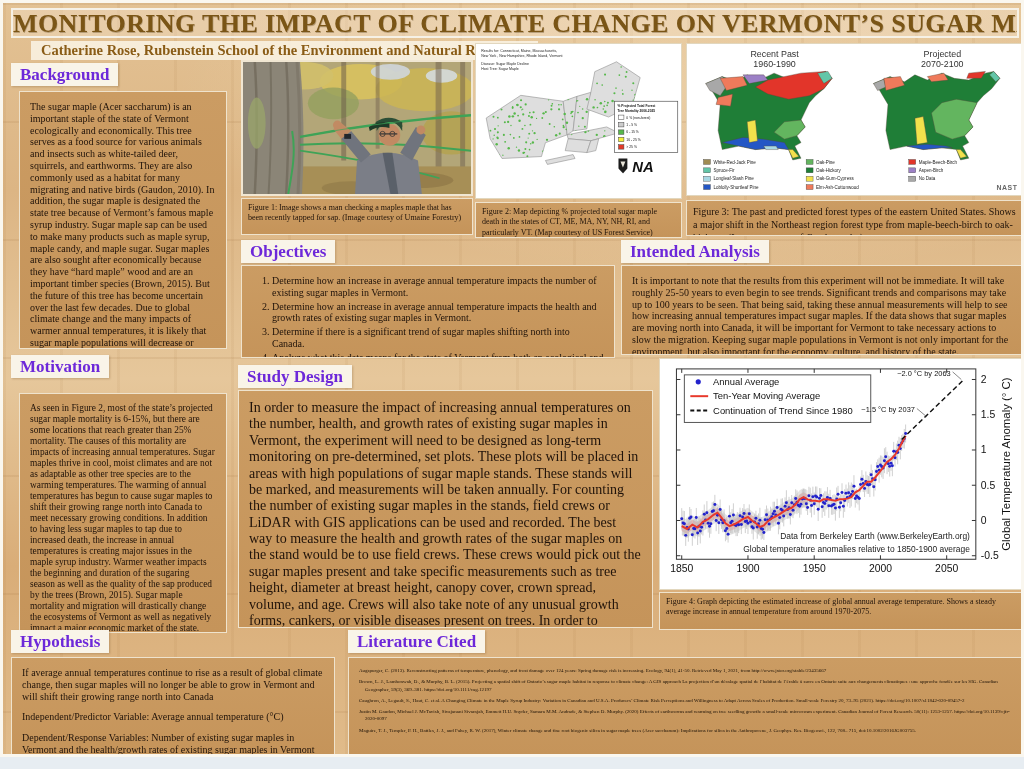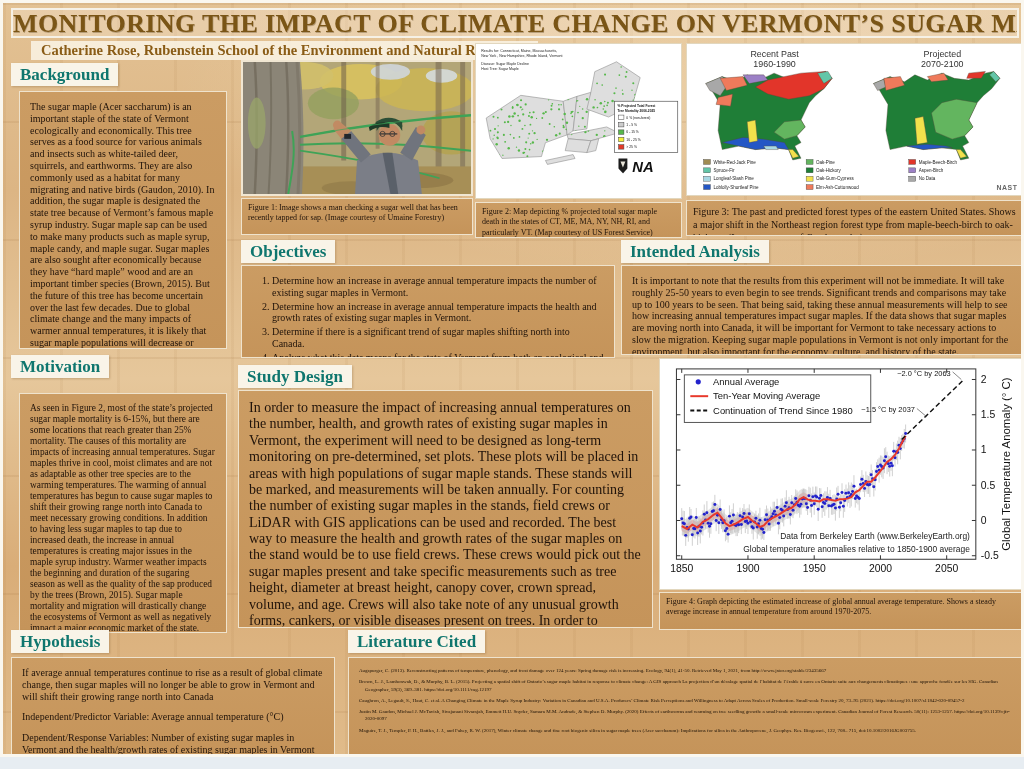--- a/index.html
+++ b/index.html
@@ -31,21 +31,21 @@
     background: rgba(250,245,235,0.25);
     white-space: nowrap; overflow: hidden;
   }
   .author {
     left: 28px; top: 38px;
     background: rgba(250,244,230,0.85);
     color: #8a5c16; font-weight: bold; font-size: 14.5px;
     padding: 1px 10px; white-space: nowrap;
   }
   .chip {
-    background: #f9f4e8; color: #0f766e;
+    background: #f9f4e8; color: #6d28d9;
     font-weight: bold; font-size: 17px;
     padding: 0 9px; line-height: 23px;
     display: inline-block;
     box-shadow: 1px 1px 2px rgba(90,60,20,0.25);
     white-space: nowrap;
   }
   .tanbox {
     background: linear-gradient(180deg,#cb9c63,#c5945a);
     border: 1.5px solid #efe3cd;
     padding: 9px 10px;
@@ -146,21 +146,21 @@
         <path d="M135,66 Q148,56 162,66 L162,61 Q148,52 135,61 Z" fill="#2c4f36"></path>
         <path d="M128,66 Q138,59 149,62 L149,67 Q138,64 129,70 Z" fill="#1f3b28"></path>
         <line x1="139" y1="73" x2="157" y2="73" stroke="#333" stroke-width="1.2"></line>
         <circle cx="142" cy="73" r="2.6" fill="none" stroke="#333" stroke-width="0.8"></circle>
         <circle cx="152" cy="73" r="2.6" fill="none" stroke="#333" stroke-width="0.8"></circle>
       </g>
       <path d="M58,76 C110,66 170,58 232,54" stroke="#3fa357" stroke-width="1" fill="none" opacity="0.7"></path>
     </svg>
   </div>
   <div class="abs tanbox caption" style="left:238px; top:195px; width:232px; height:37px;">
-    <span>Figure 1: Image shows a man checking a sugar well that has been recently tapped for sap. (Image courtesy of Umaine Forestry)</span>
+    <span>Figure 1: Image shows a man checking a maples maple that has been recently tapped for sap. (Image courtesy of Umaine Forestry)</span>
   </div>
 
   <div class="abs whitebox" style="left:472px; top:40px; width:207px; height:156px;">
     <svg class="figsvg" viewBox="0 0 207 156">
       <defs>
         <clipPath id="fig2clip">
           <path d="M10,75 L45,52 L88,58 L92,92 L70,100 L66,114 L26,116 L14,96 Z"></path>
           <path d="M88,58 L102,53 L98,88 L92,92 Z"></path>
           <path d="M102,53 L116,49 L112,86 L98,88 Z"></path>
           <path d="M116,49 L120,28 L142,18 L166,34 L158,62 L134,74 L112,66 Z"></path>

